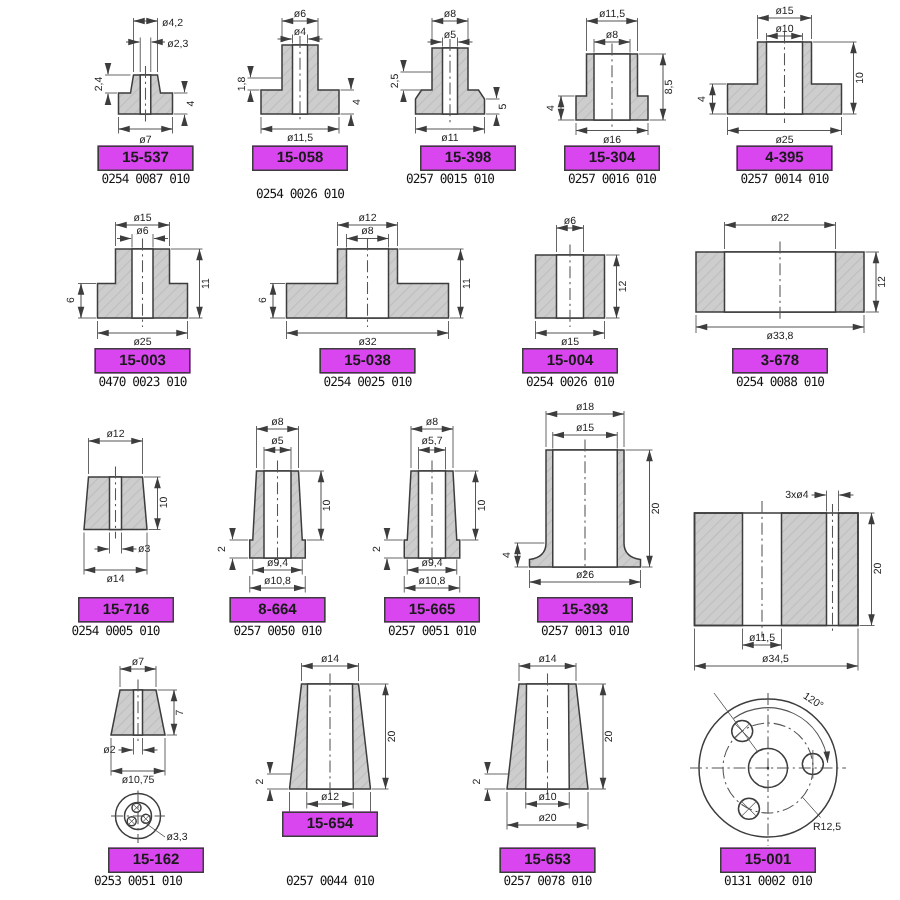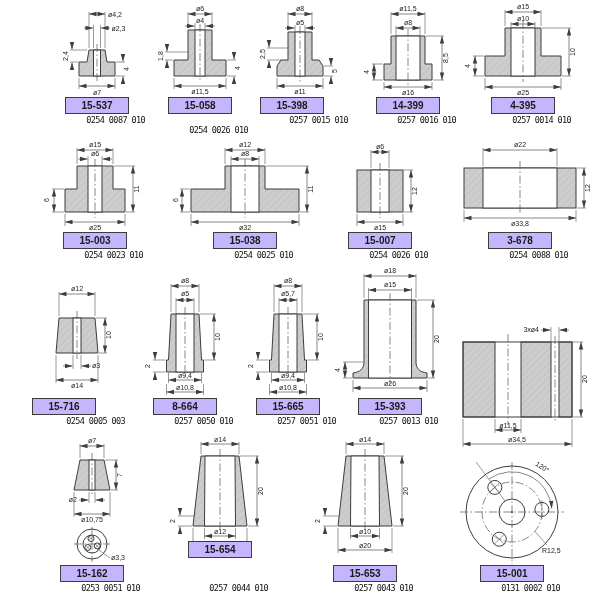--- a/index.html
+++ b/index.html
@@ -8,23 +8,23 @@
   .s{fill:url(#hp);stroke:#3d3d3d;stroke-width:1}
   .h{fill:#ffffff;stroke:#3d3d3d;stroke-width:1}
   .o{fill:none;stroke:#3d3d3d;stroke-width:1}
   .c{fill:none;stroke:#555555;stroke-width:0.7;stroke-dasharray:8 2.5 1.5 2.5}
   .e{stroke:#555555;stroke-width:0.6}
   .d{stroke:#555555;stroke-width:0.7;marker-start:url(#aS);marker-end:url(#aE)}
   .do{fill:none;stroke:#555555;stroke-width:0.7;marker-end:url(#aE)}
   text.t{font-family:"Liberation Sans",sans-serif;font-size:7px;fill:#222222}
   .tm{text-anchor:middle}
   .te{text-anchor:end}
-  .plabel{position:absolute;width:62px;height:15px;border:1.2px solid #3c3c3c;background:#c4b5fd;
+  .plabel{position:absolute;width:62px;height:15px;border:1.2px solid #3c3c3c;background:#d946ef;
     display:flex;align-items:center;justify-content:center;font-size:10px;font-weight:bold;color:#1a1a1a}
-  .pcode{position:absolute;width:96px;text-align:right;font-family:"DejaVu Sans Mono",monospace;
+  .pcode{position:absolute;width:96px;text-align:center;font-family:"DejaVu Sans Mono",monospace;
     font-size:8.5px;letter-spacing:-0.6px;color:#111}
 </style>
 </head>
 <body>
 
 <div class="page">
 <svg class="draw" width="600" height="600" viewBox="0 0 600 600">
 <defs>
   <pattern id="hp" width="5" height="5" patternUnits="userSpaceOnUse" patternTransform="rotate(45)">
     <rect width="5" height="5" fill="#cdcdcd"></rect>
@@ -519,76 +519,76 @@
 </svg>
 
 <div class="plabel" style="left:65px;top:97px">
       <span>15-537</span>
     </div>
 <div class="pcode" style="left:49px;top:115px">0254 0087 010</div>
 <div class="plabel" style="left:168px;top:97px">
       <span>15-058</span>
     </div>
 <div class="pcode" style="left:152px;top:125px">0254 0026 010</div>
-<div class="plabel" style="left:260px;top:97px">
+<div class="plabel" style="left:280px;top:97px">
       <span>15-398</span>
     </div>
 <div class="pcode" style="left:252px;top:115px">0257 0015 010</div>
 <div class="plabel" style="left:376px;top:97px">
-      <span>14-399</span>
+      <span>15-304</span>
     </div>
 <div class="pcode" style="left:360px;top:115px">0257 0016 010</div>
 <div class="plabel" style="left:491px;top:97px">
       <span>4-395</span>
     </div>
 <div class="pcode" style="left:475px;top:115px">0257 0014 010</div>
 
 <div class="plabel" style="left:63px;top:232px">
       <span>15-003</span>
     </div>
-<div class="pcode" style="left:47px;top:250px">0254 0023 010</div>
+<div class="pcode" style="left:47px;top:250px">0470 0023 010</div>
 <div class="plabel" style="left:213px;top:232px">
       <span>15-038</span>
     </div>
 <div class="pcode" style="left:197px;top:250px">0254 0025 010</div>
 <div class="plabel" style="left:348px;top:232px">
-      <span>15-007</span>
+      <span>15-004</span>
     </div>
 <div class="pcode" style="left:332px;top:250px">0254 0026 010</div>
 <div class="plabel" style="left:488px;top:232px">
       <span>3-678</span>
     </div>
 <div class="pcode" style="left:472px;top:250px">0254 0088 010</div>
 
-<div class="plabel" style="left:32px;top:398px">
+<div class="plabel" style="left:52px;top:398px">
       <span>15-716</span>
     </div>
-<div class="pcode" style="left:29px;top:416px">0254 0005 003</div>
+<div class="pcode" style="left:29px;top:416px">0254 0005 010</div>
 <div class="plabel" style="left:153px;top:398px">
       <span>8-664</span>
     </div>
 <div class="pcode" style="left:137px;top:416px">0257 0050 010</div>
 <div class="plabel" style="left:256px;top:398px">
       <span>15-665</span>
     </div>
 <div class="pcode" style="left:240px;top:416px">0257 0051 010</div>
 <div class="plabel" style="left:358px;top:398px">
       <span>15-393</span>
     </div>
 <div class="pcode" style="left:342px;top:416px">0257 0013 010</div>
 
-<div class="plabel" style="left:60px;top:565px">
+<div class="plabel" style="left:72px;top:565px">
       <span>15-162</span>
     </div>
 <div class="pcode" style="left:44px;top:583px">0253 0051 010</div>
 <div class="plabel" style="left:188px;top:541px">
       <span>15-654</span>
     </div>
 <div class="pcode" style="left:172px;top:583px">0257 0044 010</div>
 <div class="plabel" style="left:333px;top:565px">
       <span>15-653</span>
     </div>
-<div class="pcode" style="left:317px;top:583px">0257 0043 010</div>
+<div class="pcode" style="left:317px;top:583px">0257 0078 010</div>
 <div class="plabel" style="left:480px;top:565px">
       <span>15-001</span>
     </div>
 <div class="pcode" style="left:464px;top:583px">0131 0002 010</div>
 </div>
 
 </body></html>

